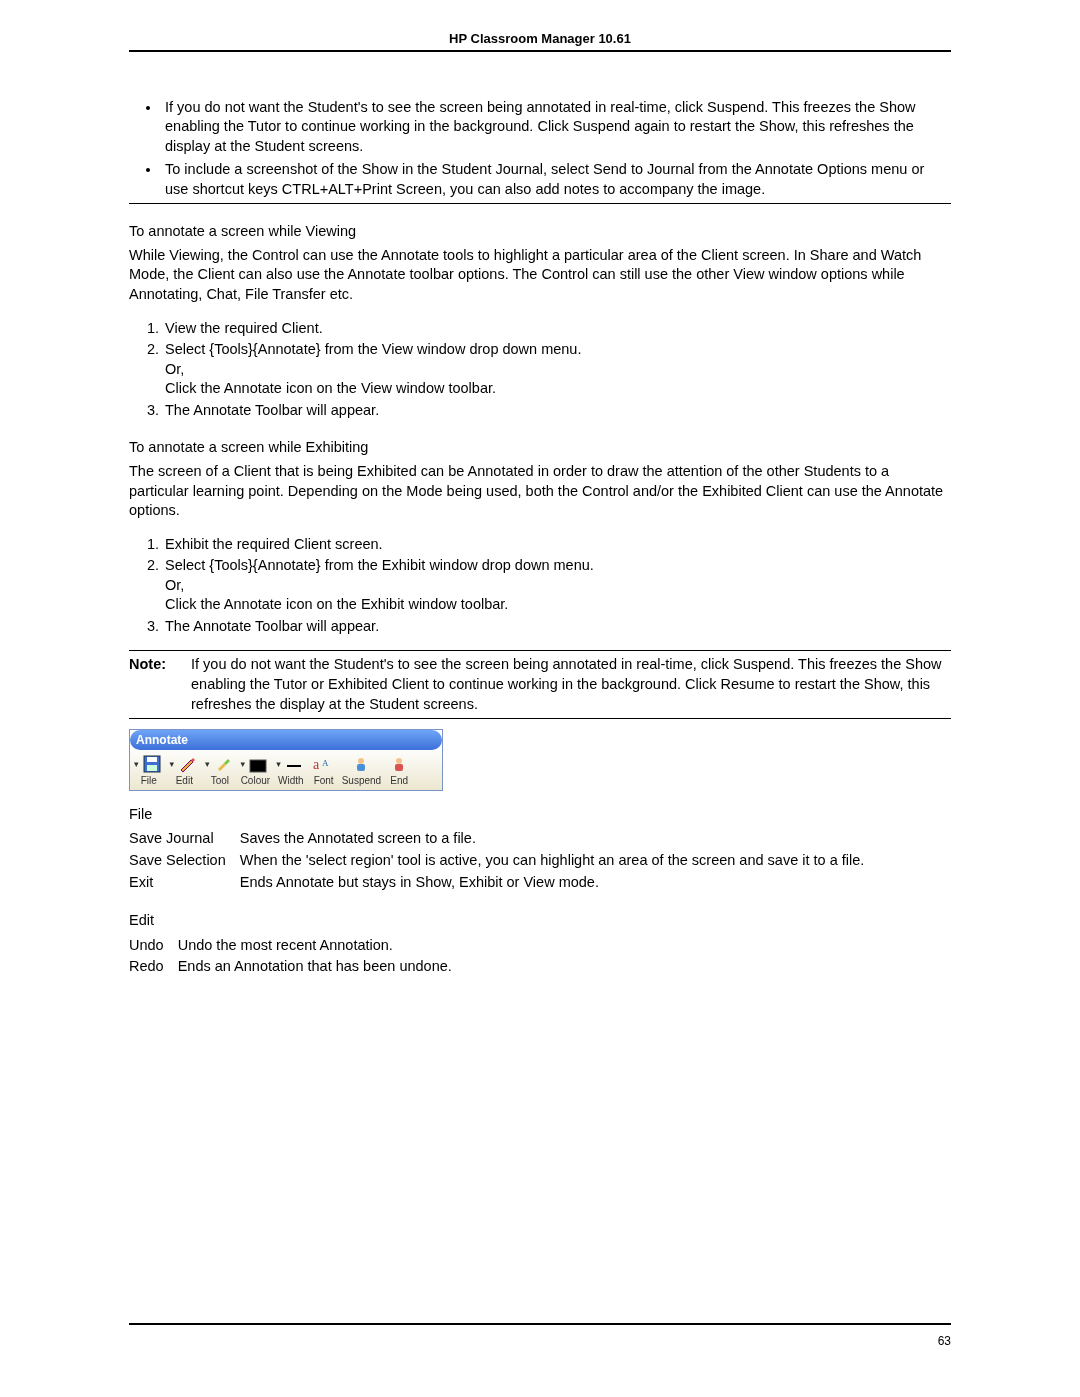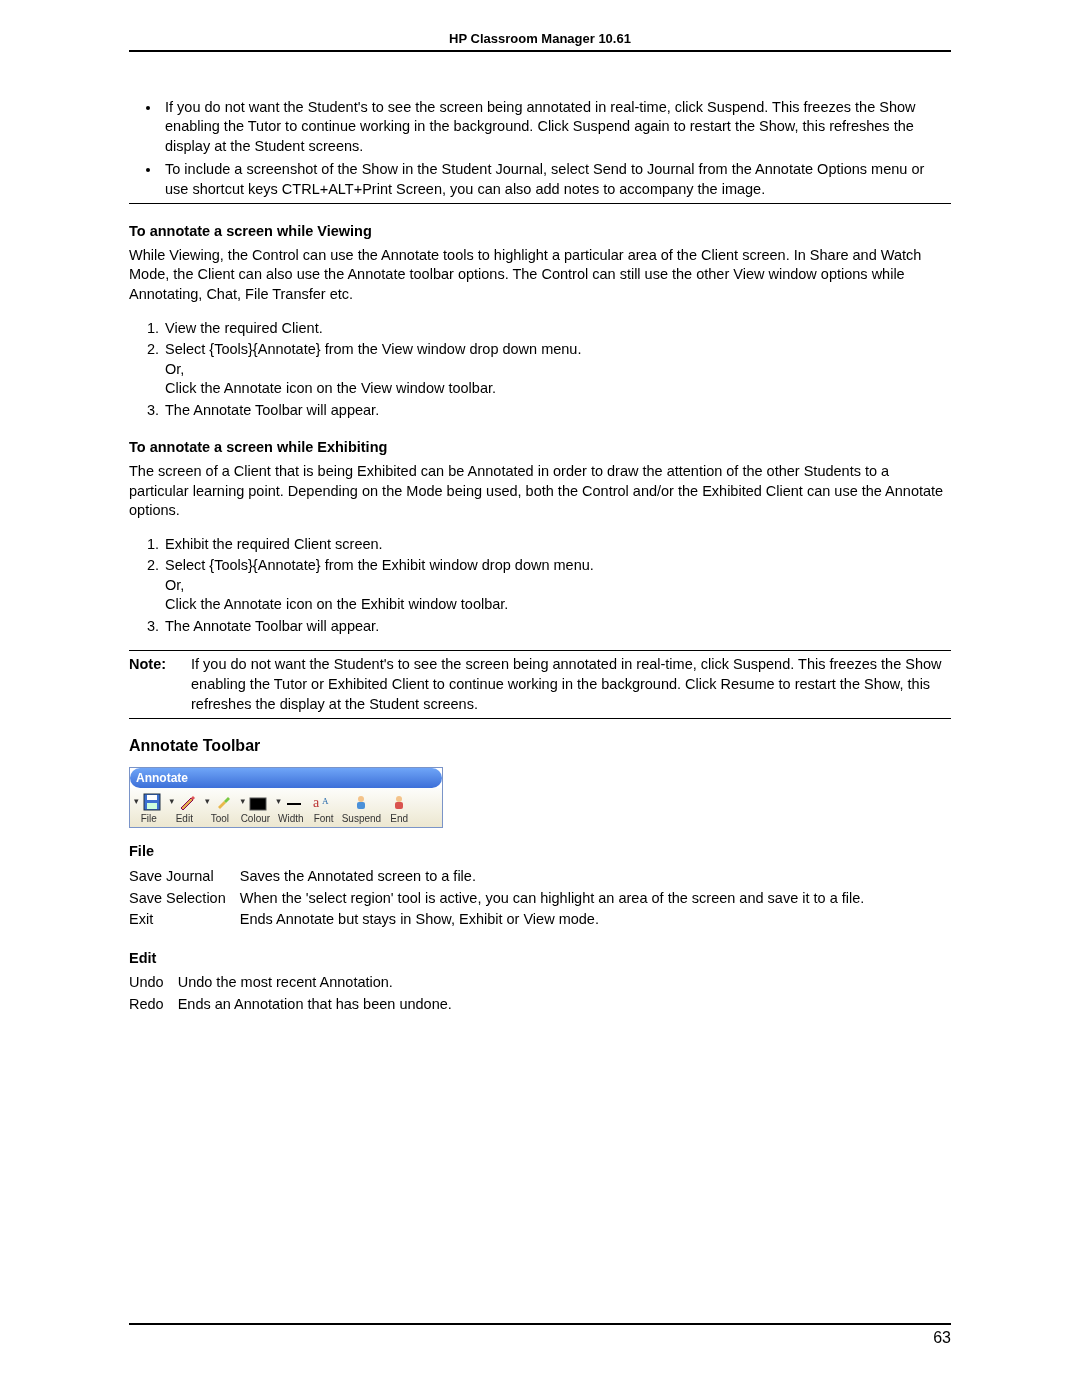--- a/index.html
+++ b/index.html
@@ -46,21 +46,21 @@
   }
   ol.steps {
     margin: 0 0 14px 0;
     padding-left: 34px;
   }
   ol.steps li {
     padding-left: 2px;
     margin-bottom: 2px;
   }
   .section-sub {
-    font-weight: bold;
+    font-weight: normal;
     margin-top: 18px;
     margin-bottom: 4px;
   }
   .section-title {
     font-weight: bold;
     font-size: 16px;
     margin-top: 16px;
     margin-bottom: 10px;
   }
   .para {
@@ -136,21 +136,21 @@
     padding: 1px 8px 1px 0;
   }
   .def-table td.term {
     white-space: nowrap;
     padding-right: 14px;
   }
   .page-number {
     position: absolute;
     right: 67px;
     bottom: 48px;
-    font-size: 16px;
+    font-size: 12px;
   }
   .footer-rule {
     position: absolute;
     left: 67px; right: 67px;
     bottom: 72px;
     border-top: 2px solid #000;
   }
 </style>
 </head>
 <body>
@@ -184,21 +184,20 @@
 Or,
 Click the Annotate icon on the Exhibit window toolbar.</li>
     <li>The Annotate Toolbar will appear.</li>
   </ol>
 
   <div class="note-box">
     <div class="note-label">Note:</div>
     <div class="note-text">If you do not want the Student's to see the screen being annotated in real-time, click Suspend. This freezes the Show enabling the Tutor or Exhibited Client to continue working in the background. Click Resume to restart the Show, this refreshes the display at the Student screens.</div>
   </div>
 
-  <div class="section-title">Annotate Toolbar</div>
 
   <div class="toolbar">
     <div class="toolbar-title">Annotate</div>
     <div class="toolbar-body">
       <div class="tb-item">
         <div class="tb-row">
             <span class="tb-arrow">▾</span>
             <span class="tb-icon">
               <svg width="18" height="18" viewBox="0 0 18 18">
                 <rect x="1" y="1" width="16" height="16" fill="#3b6fd0" stroke="#234"></rect>

